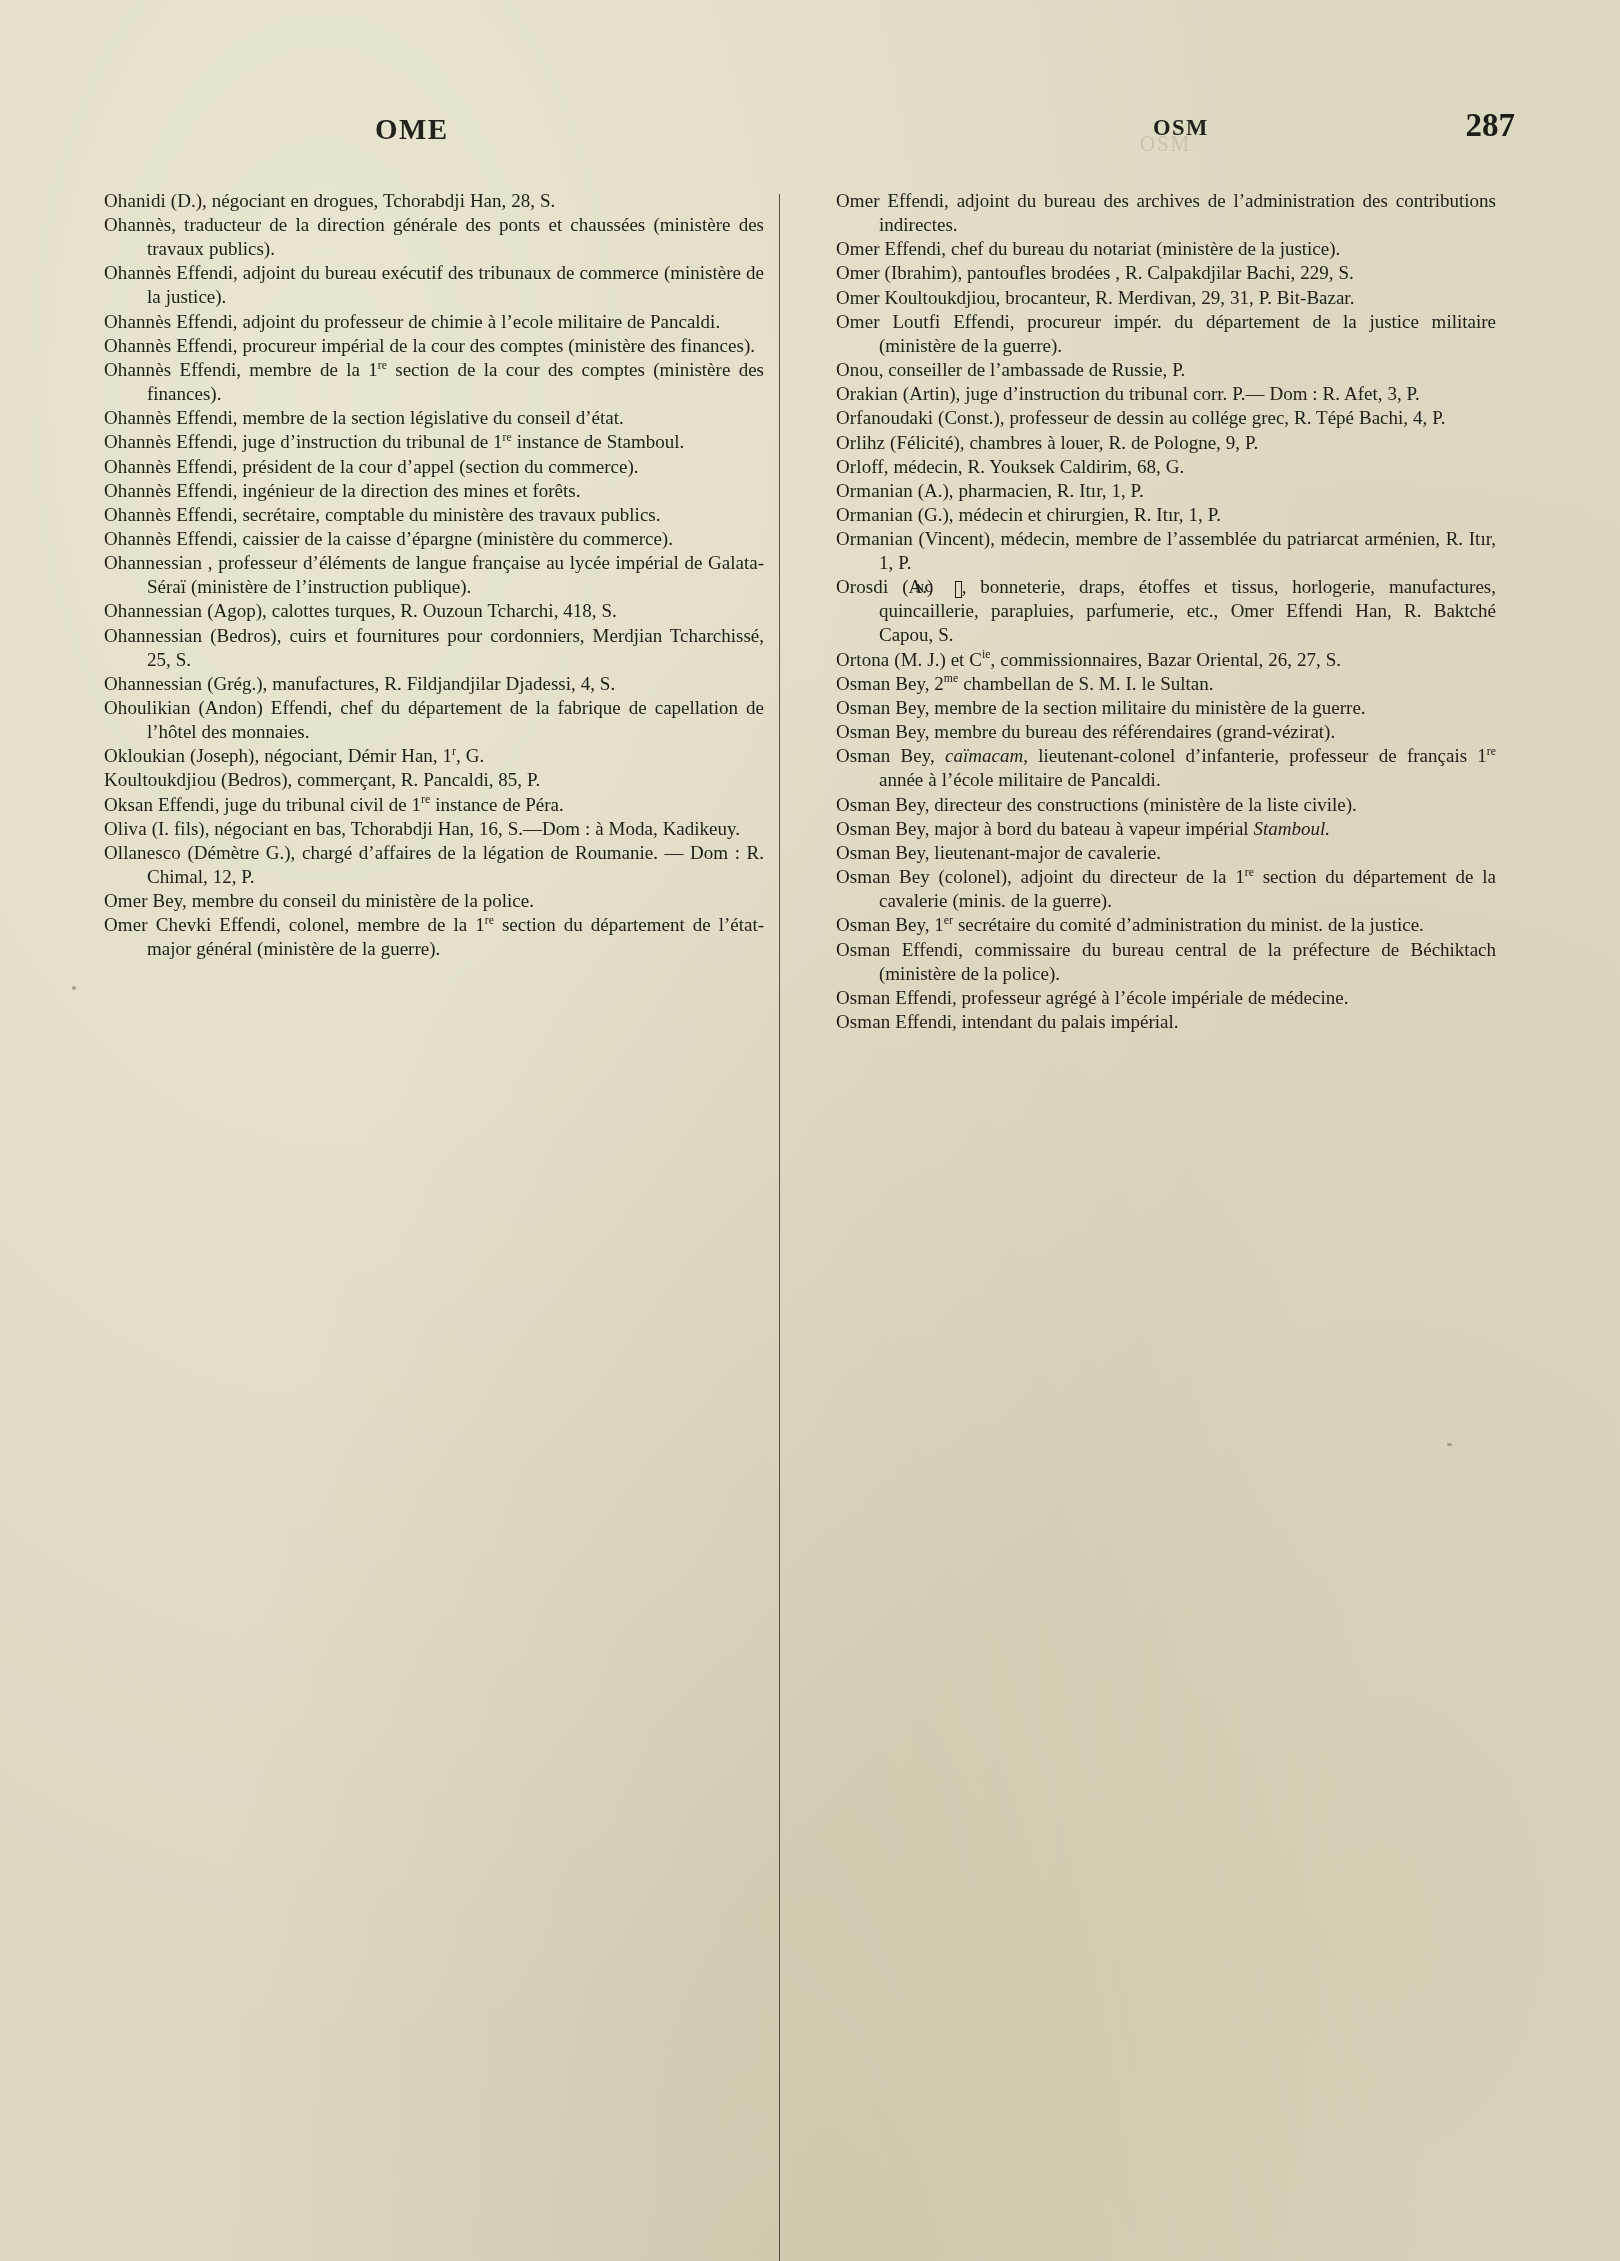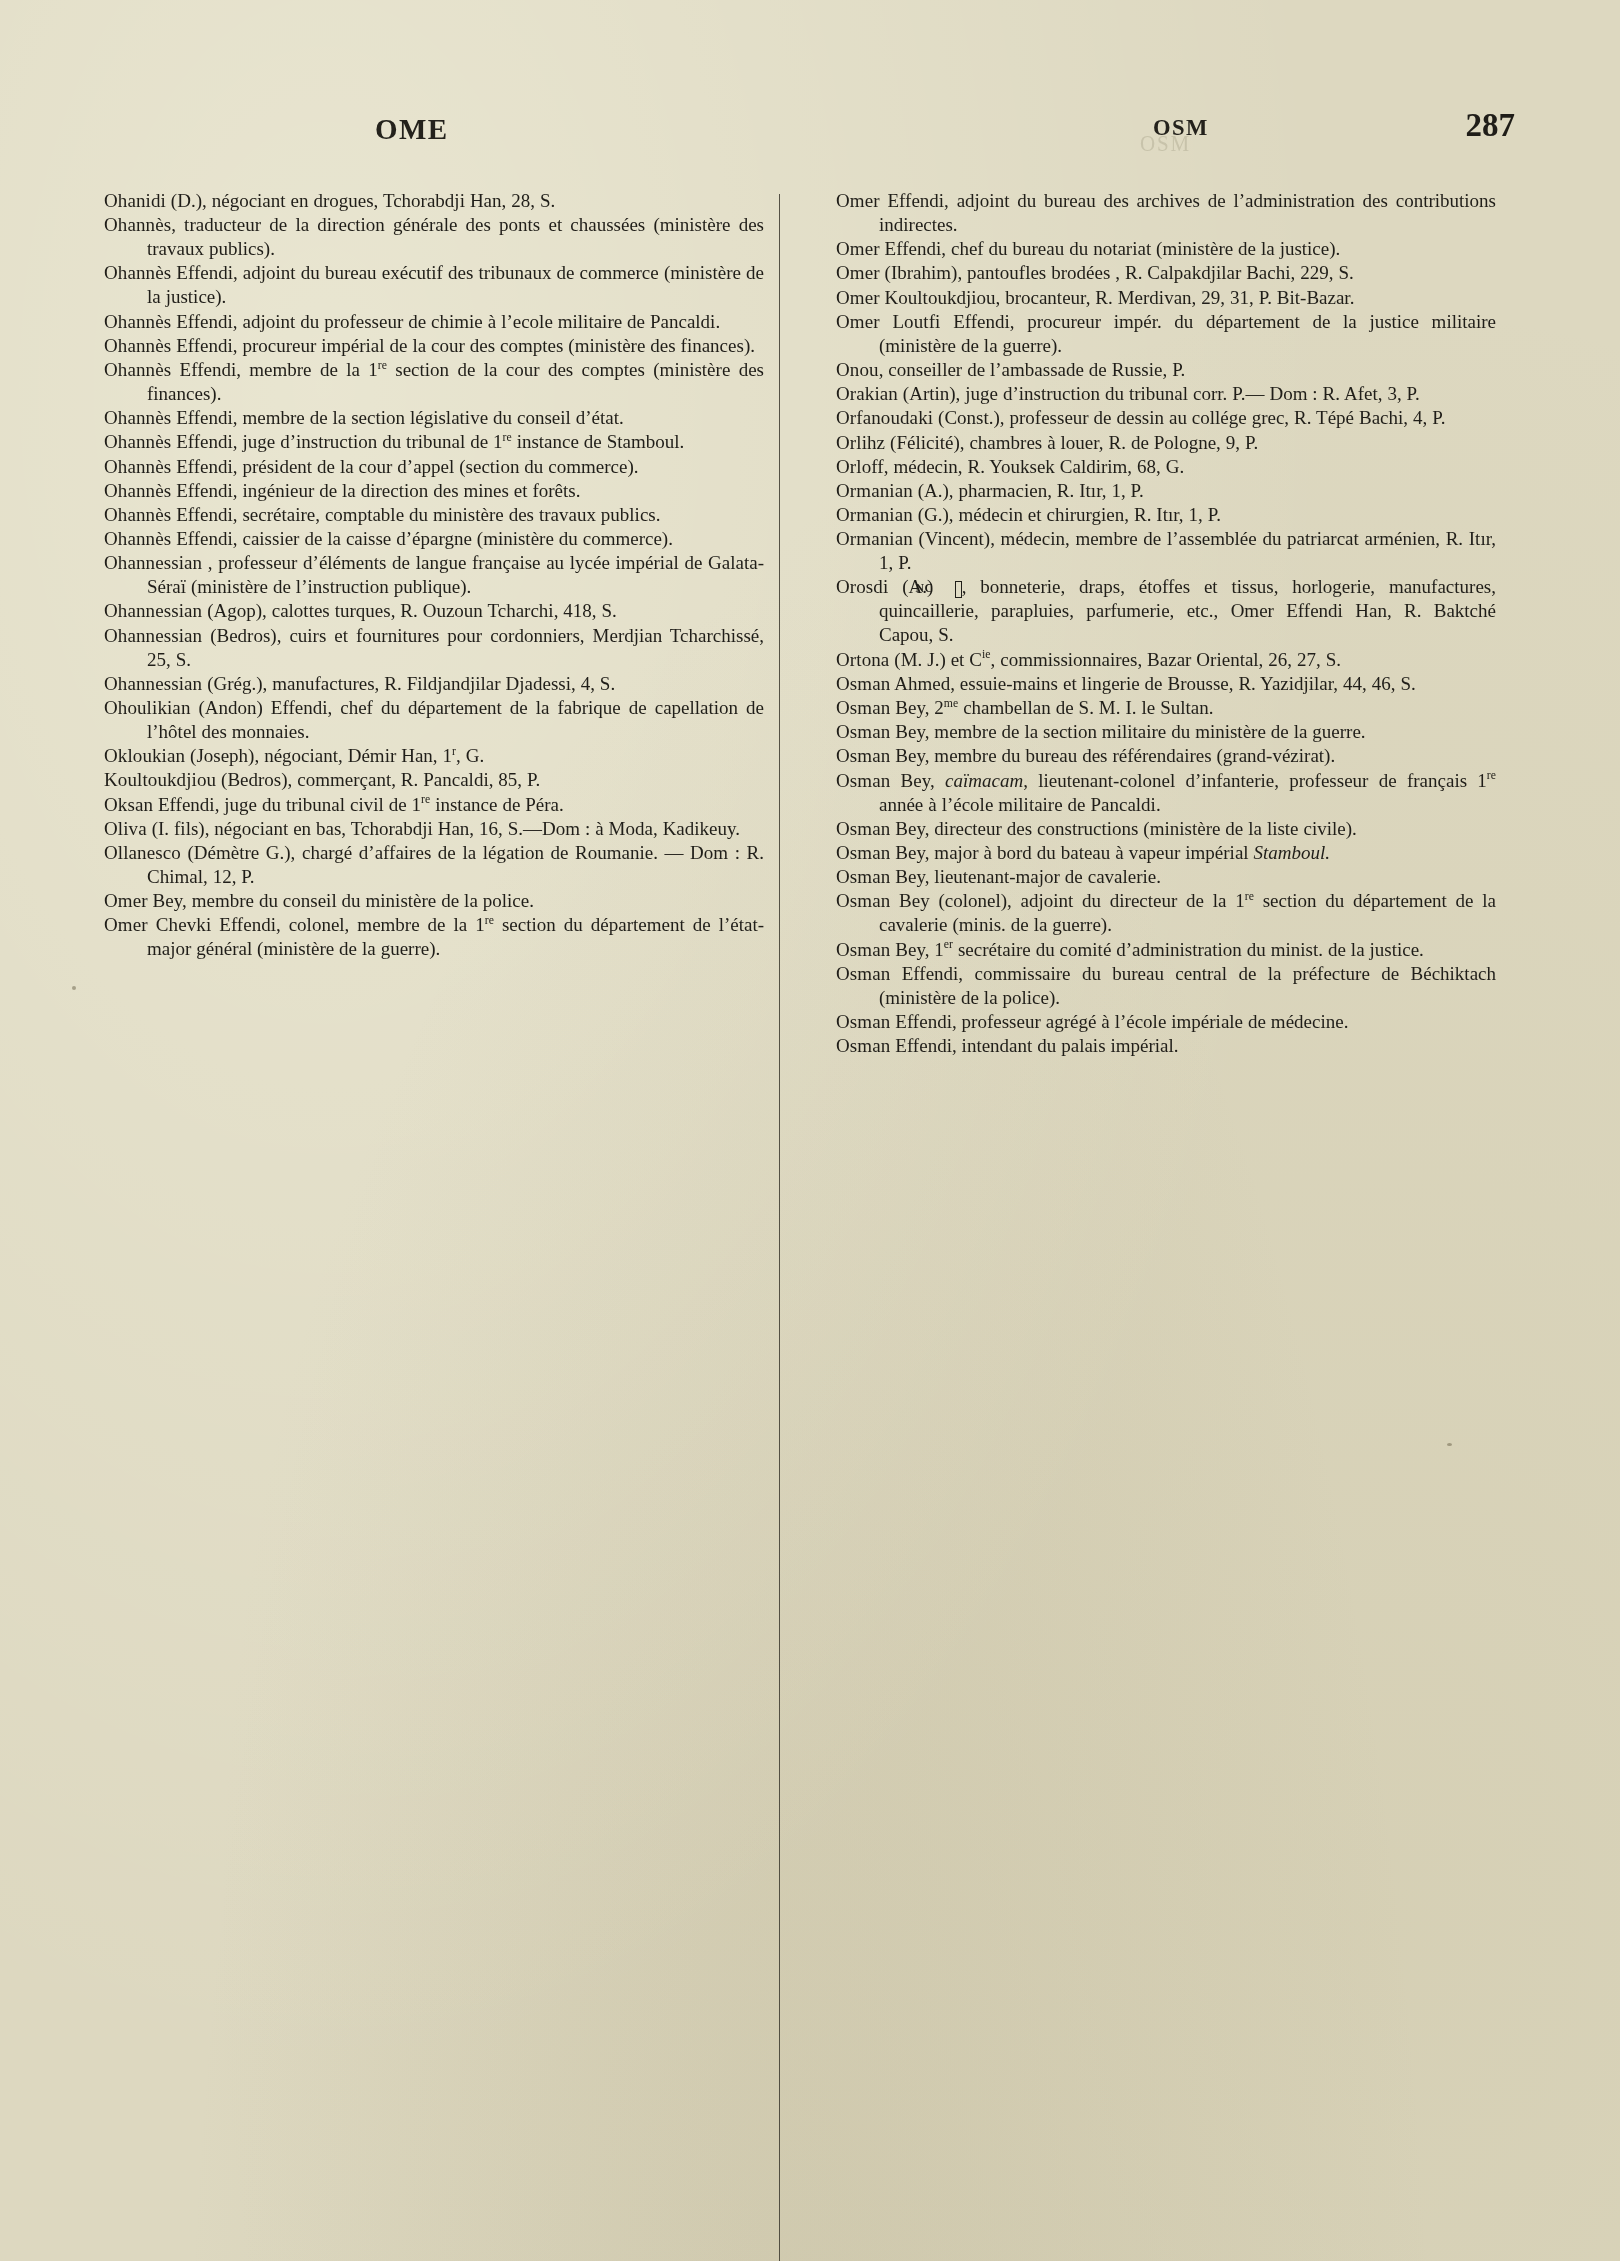--- a/index.html
+++ b/index.html
@@ -187,21 +187,20 @@
           <p class="entry"><span class="hw">Onou</span><span>, conseiller de l’ambassade de Russie, P.</span></p>
           <p class="entry"><span class="hw">Orakian</span><span> (Artin), juge d’instruction du tribunal corr. P.— Dom : R. Afet, 3, P.</span></p>
           <p class="entry"><span class="hw">Orfanoudaki</span><span> (Const.), professeur de dessin au collége grec, R. Tépé Bachi, 4, P.</span></p>
           <p class="entry"><span class="hw">Orlihz</span><span> (Félicité), chambres à louer, R. de Pologne, 9, P.</span></p>
           <p class="entry"><span class="hw">Orloff</span><span>, médecin, R. Youksek Caldirim, 68, G.</span></p>
           <p class="entry"><span class="hw">Ormanian</span><span> (A.), pharmacien, R. Itır, 1, P.</span></p>
           <p class="entry"><span class="hw">Ormanian</span><span> (G.), médecin et chirurgien, R. Itır, 1, P.</span></p>
           <p class="entry"><span class="hw">Ormanian</span><span> (Vincent), médecin, membre de l’assemblée du patriarcat arménien, R. Itır, 1, P.</span></p>
           <p class="entry"><span class="hw">Orosdi</span><span> (A.) <span class="boxed">NC</span>, bonneterie, draps, étoffes et tissus, horlogerie, manufactures, quincaillerie, parapluies, parfumerie, etc., Omer Effendi Han, R. Baktché Capou, S.</span></p>
           <p class="entry"><span class="hw">Ortona</span><span> (M. J.) et C<sup>ie</sup>, commissionnaires, Bazar Oriental, 26, 27, S.</span></p>
-          <p class="entry"><span class="hw">Osman</span><span> Ahmed, essuie-mains et lingerie de Brousse, R. Yazidjilar, 44, 46, S.</span></p>
           <p class="entry"><span class="hw">Osman</span><span> Bey, 2<sup>me</sup> chambellan de S. M. I. le Sultan.</span></p>
           <p class="entry"><span class="hw">Osman</span><span> Bey, membre de la section militaire du ministère de la guerre.</span></p>
           <p class="entry"><span class="hw">Osman</span><span> Bey, membre du bureau des référendaires (grand-vézirat).</span></p>
           <p class="entry"><span class="hw">Osman</span><span> Bey, <i>caïmacam</i>, lieutenant-colonel d’infanterie, professeur de français 1<sup>re</sup> année à l’école militaire de Pancaldi.</span></p>
           <p class="entry"><span class="hw">Osman</span><span> Bey, directeur des constructions (ministère de la liste civile).</span></p>
           <p class="entry"><span class="hw">Osman</span><span> Bey, major à bord du bateau à vapeur impérial <i>Stamboul.</i></span></p>
           <p class="entry"><span class="hw">Osman</span><span> Bey, lieutenant-major de cavalerie.</span></p>
           <p class="entry"><span class="hw">Osman</span><span> Bey (colonel), adjoint du directeur de la 1<sup>re</sup> section du département de la cavalerie (minis. de la guerre).</span></p>
           <p class="entry"><span class="hw">Osman</span><span> Bey, 1<sup>er</sup> secrétaire du comité d’administration du minist. de la justice.</span></p>
           <p class="entry"><span class="hw">Osman</span><span> Effendi, commissaire du bureau central de la préfecture de Béchiktach (ministère de la police).</span></p>

